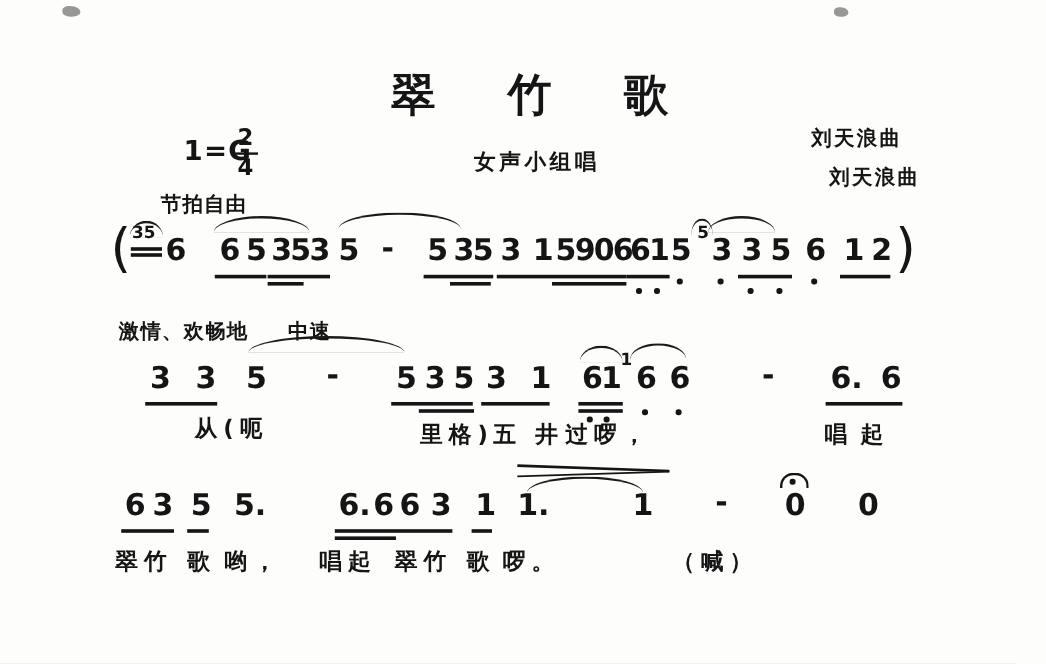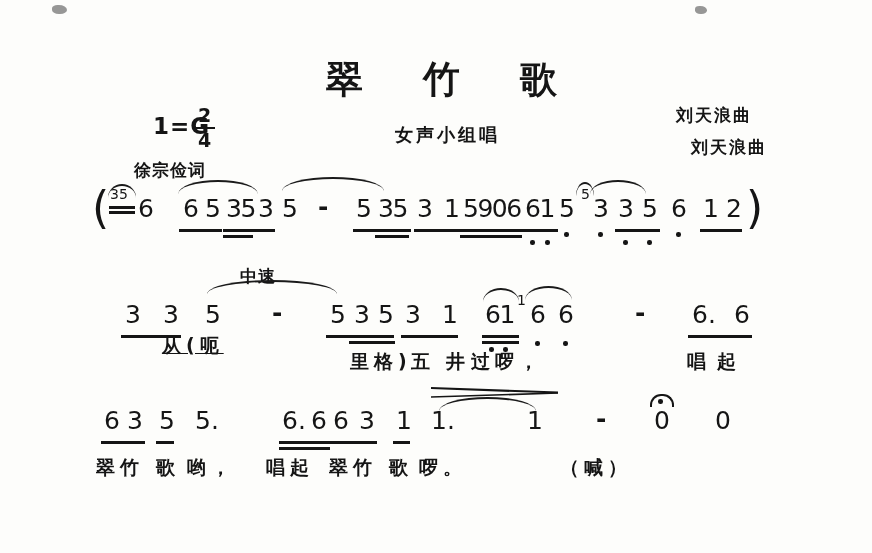--- a/index.html
+++ b/index.html
@@ -7,21 +7,21 @@
         font-family:"DejaVu Sans",sans-serif;overflow:hidden;margin:0 auto;}
   .abs{position:absolute;white-space:nowrap;}
   .title{font-size:37px;font-weight:700;letter-spacing:60px;}
   .subtitle{font-size:18px;font-weight:700;letter-spacing:3px;}
   .key{font-size:23px;font-weight:700;letter-spacing:1px;}
   .timesig{text-align:center;font-weight:700;font-size:19px;line-height:1;}
   .ts-n{border-bottom:2.5px solid #151515;padding:0 4px 2px;}
   .ts-d{padding-top:2px;}
   .credit{font-size:17px;font-weight:700;letter-spacing:2px;}
   .tempotext{font-size:17px;font-weight:700;letter-spacing:1px;}
-  .note{position:absolute;font-size:25px;font-weight:400;line-height:1;}
+  .note{position:absolute;font-size:25px;font-weight:700;line-height:1;}
   .tight{letter-spacing:-1.5px;}
   .grace{font-size:14px;}
   .paren{font-size:44px;font-weight:400;line-height:0.8;}
   .dash{font-weight:900;}
   .underline{position:absolute;height:2.5px;background:#151515;}
   .octdot{position:absolute;width:4.5px;height:4.5px;border-radius:50%;background:#151515;}
   .slur{position:absolute;height:12px;border-top:2.5px solid #1a1a1a;
         border-radius:50% 50% 0 0 / 100% 100% 0 0;}
   .lyric{position:absolute;font-size:19px;font-weight:700;letter-spacing:5px;}
   .fermata{position:absolute;width:20px;height:11px;border:2.5px solid #151515;border-bottom:none;
@@ -44,21 +44,22 @@
   <div class="abs key" style="left:116px;top:113px;margin-left:37px;">1=G</div>
 
   <div class="abs timesig" style="left:194px;top:106px;">
     <div class="ts-n">2</div>
     <div class="ts-d">4</div>
   </div>
 
   <div class="abs credit" style="left:676px;top:104px;">刘天浪曲</div>
   <div class="abs credit" style="left:676px;top:136px;margin-left:15px;">刘天浪曲</div>
 
-  <div class="abs tempotext" style="left:134px;top:159px;">徐宗俭词</div>
+  <div class="abs tempotext" style="left:134px;top:159px;">节拍自由</div>
+  <div class="abs tempotext" style="left:99px;top:265px;">激情、欢畅地</div>
   <div class="abs tempotext" style="left:240px;top:265px;">中速</div>
 
   <div id="score" style="position:absolute;left:0;top:0;width:872px;height:553px;">
       <div class="note paren" style="left: 92px; top: 190px;">(</div>
       <div class="note grace" style="left: 110px; top: 187px;">35</div>
       <div class="note " style="left: 138px; top: 196px;">6</div>
       <div class="note " style="left: 183px; top: 196px;">6</div>
       <div class="note " style="left: 205px; top: 196px;">5</div>
       <div class="note tight" style="left: 226px; top: 196px;">35</div>
       <div class="note " style="left: 258px; top: 196px;">3</div>
@@ -148,21 +149,21 @@
       <div class="note dash" style="left: 596px; top: 406px;">-</div>
       <div class="note " style="left: 654px; top: 408px;">0</div>
       <div class="note " style="left: 715px; top: 408px;">0</div>
       <div class="underline" style="left: 101px; top: 441px; width: 44px;"></div>
       <div class="underline" style="left: 156px; top: 441px; width: 18px;"></div>
       <div class="underline" style="left: 279px; top: 441px; width: 51px;"></div>
       <div class="underline" style="left: 279px; top: 447px; width: 51px;"></div>
       <div class="underline" style="left: 330px; top: 441px; width: 47px;"></div>
       <div class="underline" style="left: 393px; top: 441px; width: 17px;"></div>
       <div class="slur" style="left: 439px; top: 397px; width: 97px;"></div>
-      <div class="lyric" style="left: 162px; top: 333px; text-decoration: underline;">从(呃</div>
+      <div class="lyric" style="left: 162px; top: 344px;">从(呃</div>
       <div class="lyric" style="left: 350px; top: 349px;">里格)</div>
       <div class="lyric" style="left: 411px; top: 349px;">五</div>
       <div class="lyric" style="left: 446px; top: 349px;">井</div>
       <div class="lyric" style="left: 471px; top: 349px;">过</div>
       <div class="lyric" style="left: 495px; top: 349px;">啰，</div>
       <div class="lyric" style="left: 687px; top: 349px;">唱</div>
       <div class="lyric" style="left: 717px; top: 349px;">起</div>
       <div class="lyric" style="left: 96px; top: 455px;">翠竹</div>
       <div class="lyric" style="left: 156px; top: 455px;">歌</div>
       <div class="lyric" style="left: 187px; top: 455px;">哟，</div>

